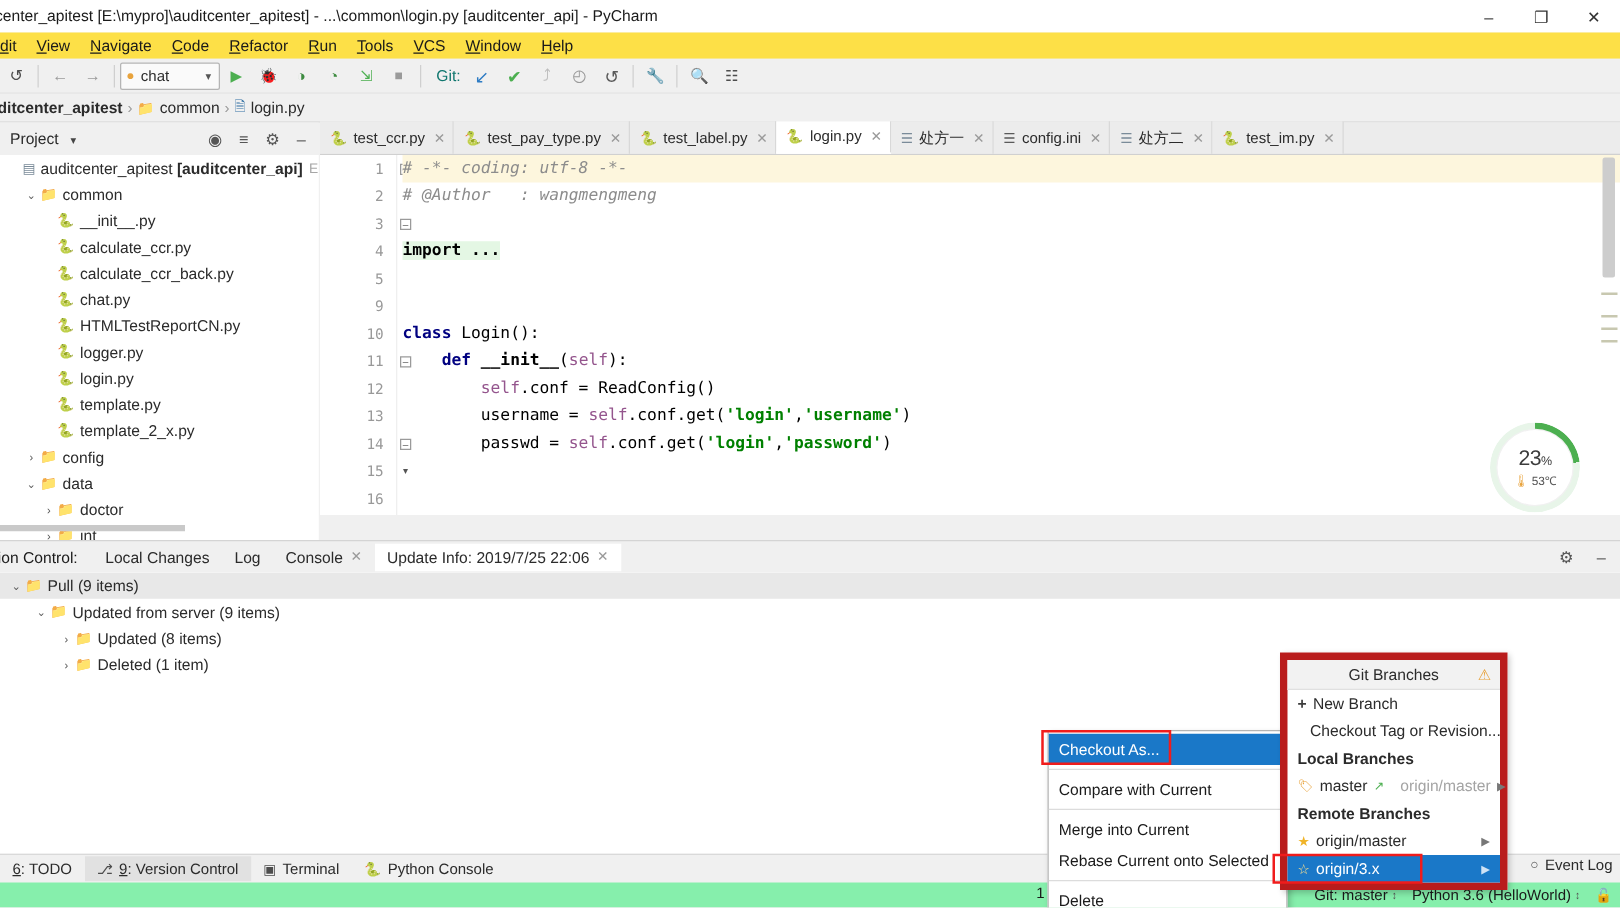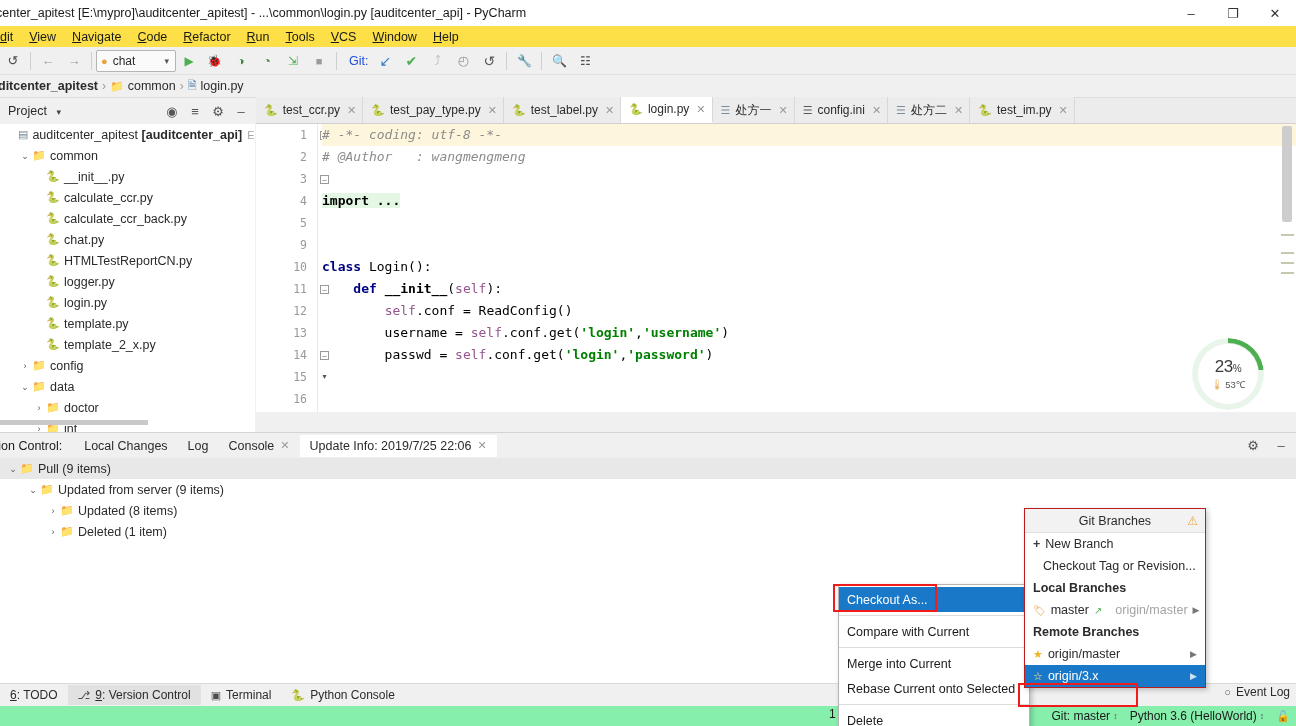--- a/index.html
+++ b/index.html
@@ -37,21 +37,21 @@
     border-bottom:1px solid #e2e2e2;
   }
   .tb-btn{ width:26px; height:24px; display:flex; align-items:center; justify-content:center;
            font-size:13px; color:#4d4d4d; }
   .tb-sep{ width:1px; height:18px; background:#cfcfcf; margin:0 4px; }
   .runconfig{
     display:flex; align-items:center; gap:5px; height:22px;
     border:1px solid #b5b5b5; background:#fafafa; padding:0 6px 0 4px; border-radius:2px;
     font-size:12px; min-width:80px;
   }
-  .git-label{ font-size:12.5px; color:#1d4ed8; padding:0 4px 0 8px; }
+  .git-label{ font-size:12.5px; color:#0f766e; padding:0 4px 0 8px; }
 
   
   .breadcrumb{
     position:absolute; left:0; top:75px; width:1296px; height:23px;
     background:#f0f0f0; display:flex; align-items:center; font-size:12.5px;
     border-bottom:1px solid #dcdcdc;
   }
   .crumb{ display:flex; align-items:center; gap:4px; padding:0 4px; white-space:nowrap;}
   .crumb.bold{ font-weight:bold; margin-left:-6px;}
   .crumb-sep{ color:#9a9a9a; font-size:12px; }
@@ -189,22 +189,22 @@
     position:absolute; left:838px; top:584px; width:192px;
     background:#ffffff; border:1px solid #b4b4b4; box-shadow:2px 2px 5px rgba(0,0,0,.22);
     font-size:12.5px; z-index:40; padding:2px 0;
   }
   .ctxitem{ height:25px; display:flex; align-items:center; padding:0 8px; white-space:nowrap; color:#1a1a1a;}
   .ctxitem.sel{ background:#1a78c8; color:#ffffff; }
   .ctxsep{ height:1px; background:#dcdcdc; margin:3px 0; }
 
   
   .gitpop{
-    position:absolute; left:1024px; top:508px; width:182px;
-    background:#ffffff; border:1px solid #b91c1c; box-shadow:2px 2px 5px rgba(0,0,0,.22);
+    position:absolute; left:1024px; top:522px; width:182px;
+    background:#ffffff; border:6px solid #b91c1c; box-shadow:2px 2px 5px rgba(0,0,0,.22);
     font-size:12.5px; z-index:50;
   }
   .gp-title{
     height:24px; display:flex; align-items:center; justify-content:center;
     background:#f2f2f2; border-bottom:1px solid #e0e0e0; position:relative; font-size:12.5px;
   }
   .gp-warn{ position:absolute; right:7px; color:#e8a33d; font-size:12px; }
   .gp-item{ height:22px; display:flex; align-items:center; padding:0 8px; gap:5px; white-space:nowrap;}
   .gp-item.sel{ background:#1a78c8; color:#ffffff; }
   .gp-head{ height:22px; display:flex; align-items:center; padding:0 8px; font-weight:bold;}

